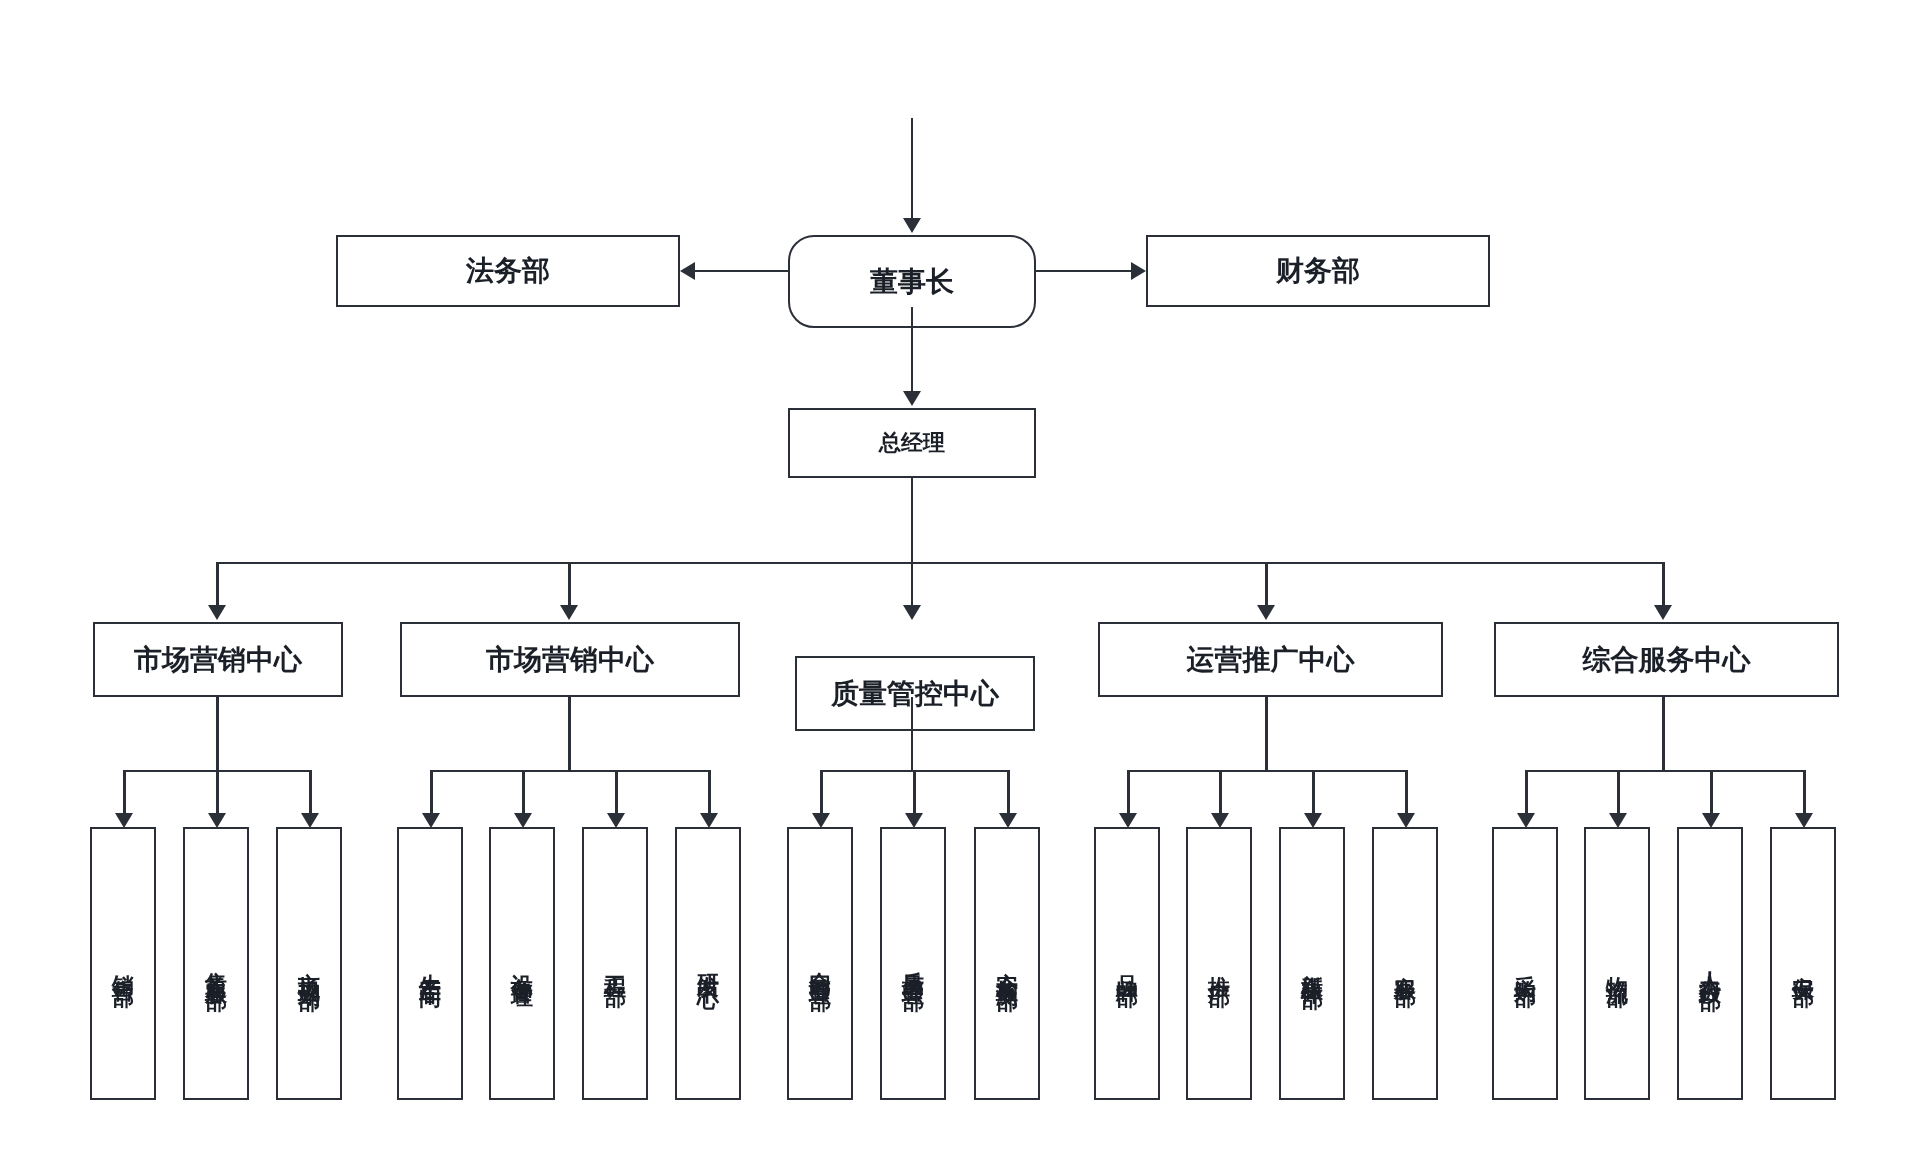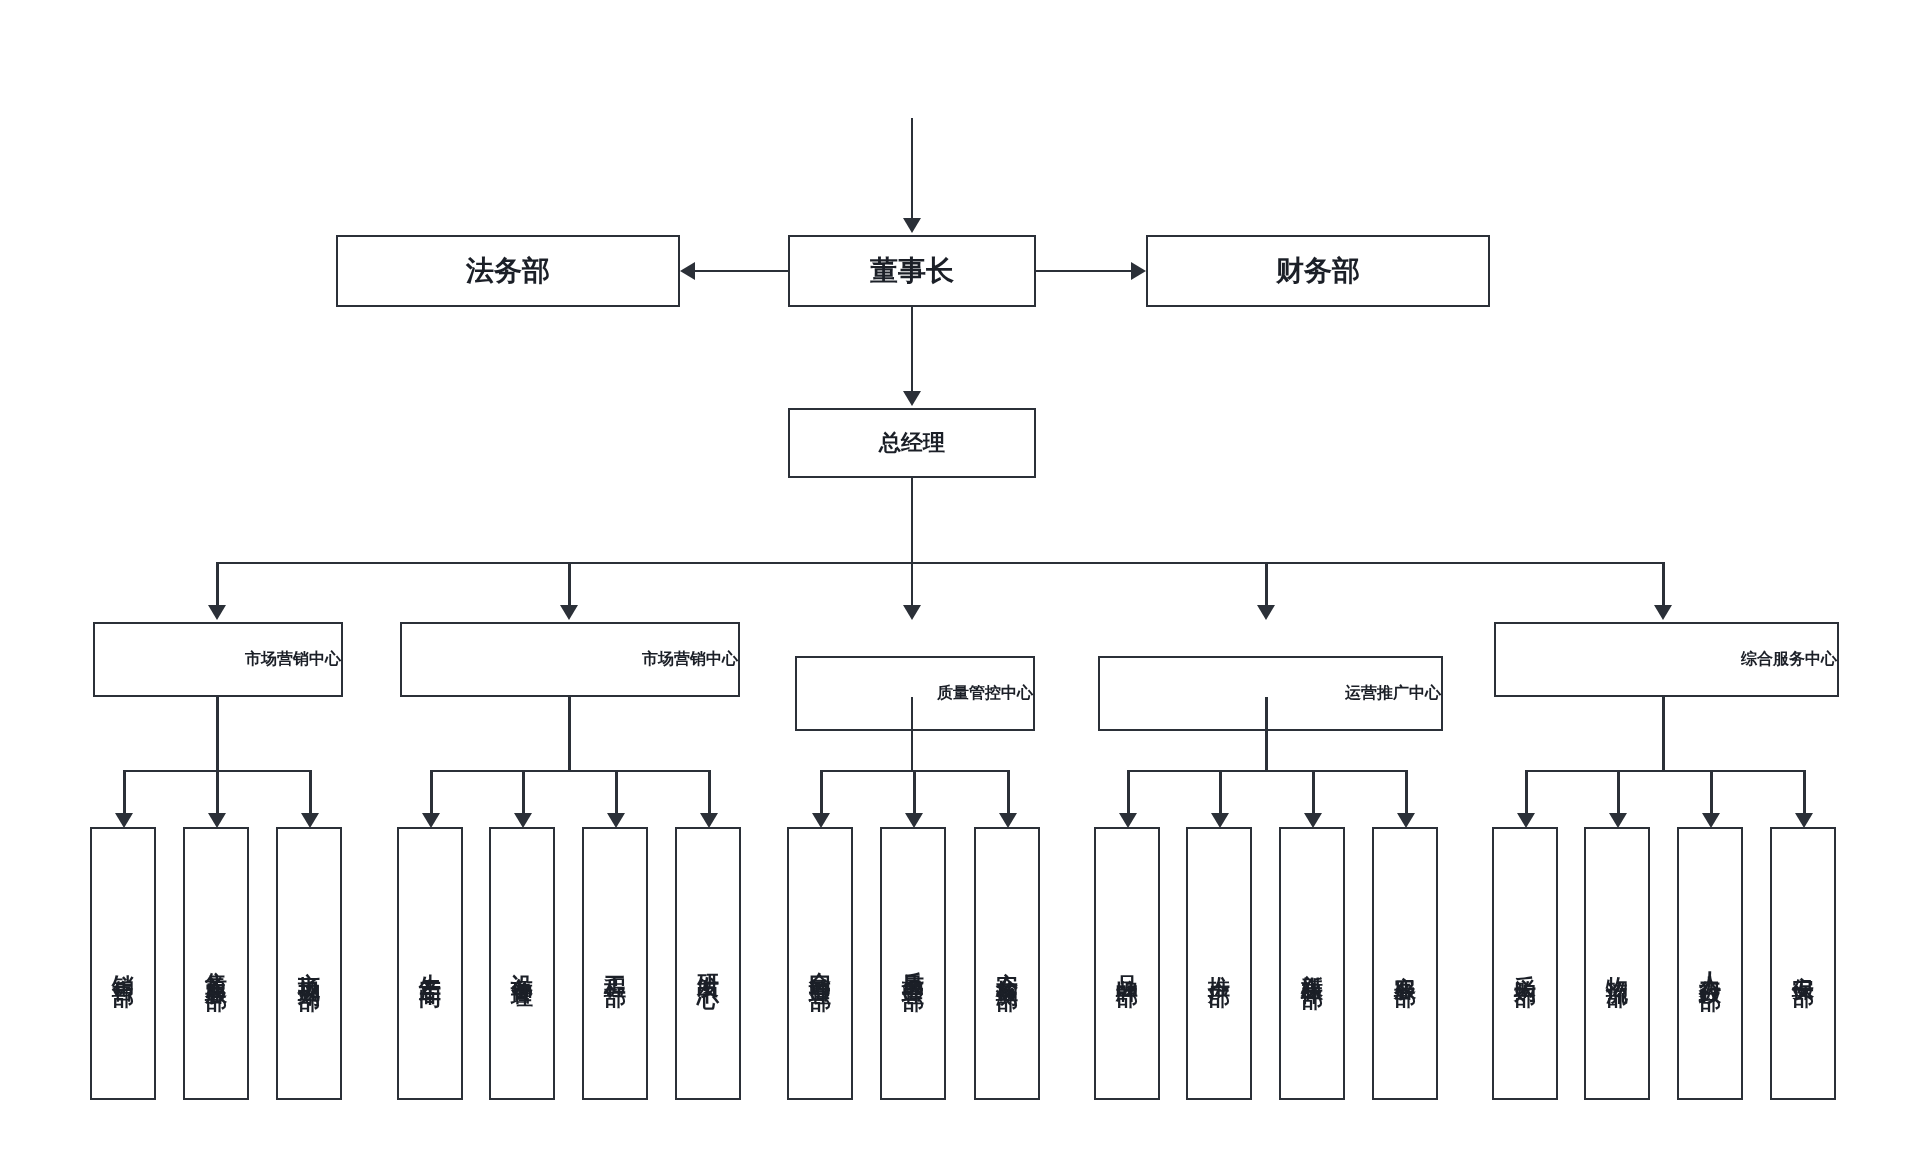--- a/index.html
+++ b/index.html
@@ -4,21 +4,21 @@
 <style>
   html,body{margin:0;padding:0;background:#ffffff;}
   body{font-family:"Liberation Sans","DejaVu Sans",sans-serif;}
   #canvas{position:relative;width:1920px;height:1164px;background:#ffffff;overflow:hidden;}
 
   .node{position:absolute;box-sizing:border-box;display:flex;align-items:center;justify-content:center;
         border:2.5px solid #2b3038;background:#ffffff;color:#1b1f27;font-weight:700;}
   .node.root{background:#4169e8;border:none;color:#ffffff;font-size:22px;letter-spacing:.5px;}
   .node.lvl2{font-size:28px;}
   .node.lvl3{font-size:22px;}
-  .node.center{font-size:16px;justify-content:flex-end;}
+  .node.center{font-size:28px;}
   .node.leaf{font-size:22px;writing-mode:vertical-rl;text-orientation:upright;
              letter-spacing:4px;line-height:1.0;padding-top:0;}
 
   
   .ln{position:absolute;background:#2b3038;}
   .v{width:2.5px;}
   .h{height:2.5px;}
   .arrow{position:absolute;width:0;height:0;}
   .arrow.down{border-left:9px solid transparent;border-right:9px solid transparent;border-top:15px solid #2b3038;}
   .arrow.left{border-top:9px solid transparent;border-bottom:9px solid transparent;border-right:15px solid #2b3038;}
@@ -30,21 +30,21 @@
 <div id="canvas">
 
 
   <div class="ln v" style="left:910.8px;top:118px;height:102px;"></div>
   <div class="arrow down" style="left:903px;top:218px;"></div>
 
   <div class="node lvl2" style="left:336px;top:235px;width:344px;height:72px;">
     <span>法务部</span>
   </div>
 
-  <div class="node lvl2" style="left:788px;top:235px;width:248px;height:72px;">
+  <div class="node lvl2" style="left:788px;top:235px;width:248px;height:93px;border-radius:26px;">
     <span>董事长</span>
   </div>
 
   <div class="node lvl2" style="left:1146px;top:235px;width:344px;height:72px;">
     <span>财务部</span>
   </div>
 
   <div class="ln h" style="left:695px;top:269.8px;width:93px;"></div>
   <div class="arrow left" style="left:680px;top:262px;"></div>
 
@@ -79,21 +79,21 @@
 
   <div class="node center" style="left:93px;top:622px;width:250px;height:75px;">
     <span>市场营销中心</span>
   </div>
   <div class="node center" style="left:400px;top:622px;width:340px;height:75px;">
     <span>市场营销中心</span>
   </div>
   <div class="node center" style="left:795px;top:656px;width:240px;height:75px;">
     <span>质量管控中心</span>
   </div>
-  <div class="node center" style="left:1098px;top:656px;width:345px;height:75px;">
+  <div class="node center" style="left:1098px;top:622px;width:345px;height:75px;">
     <span>运营推广中心</span>
   </div>
   <div class="node center" style="left:1494px;top:622px;width:345px;height:75px;">
     <span>综合服务中心</span>
   </div>
 
   <div class="ln v" style="left:216px;top:697px;height:74px;"></div>
   <div class="ln h" style="left:123px;top:769.5px;width:186px;"></div>
   <div class="ln v" style="left:123px;top:769.5px;height:46px;"></div>
   <div class="arrow down" style="left:115px;top:813px;"></div>

